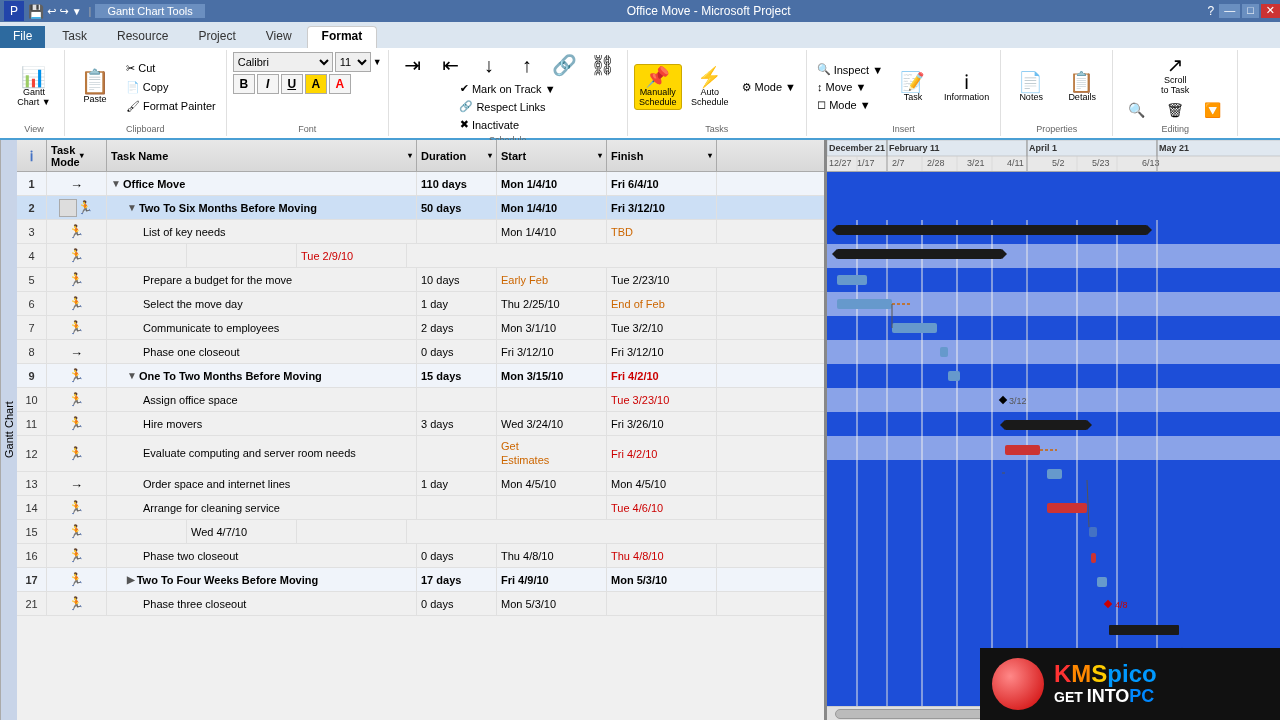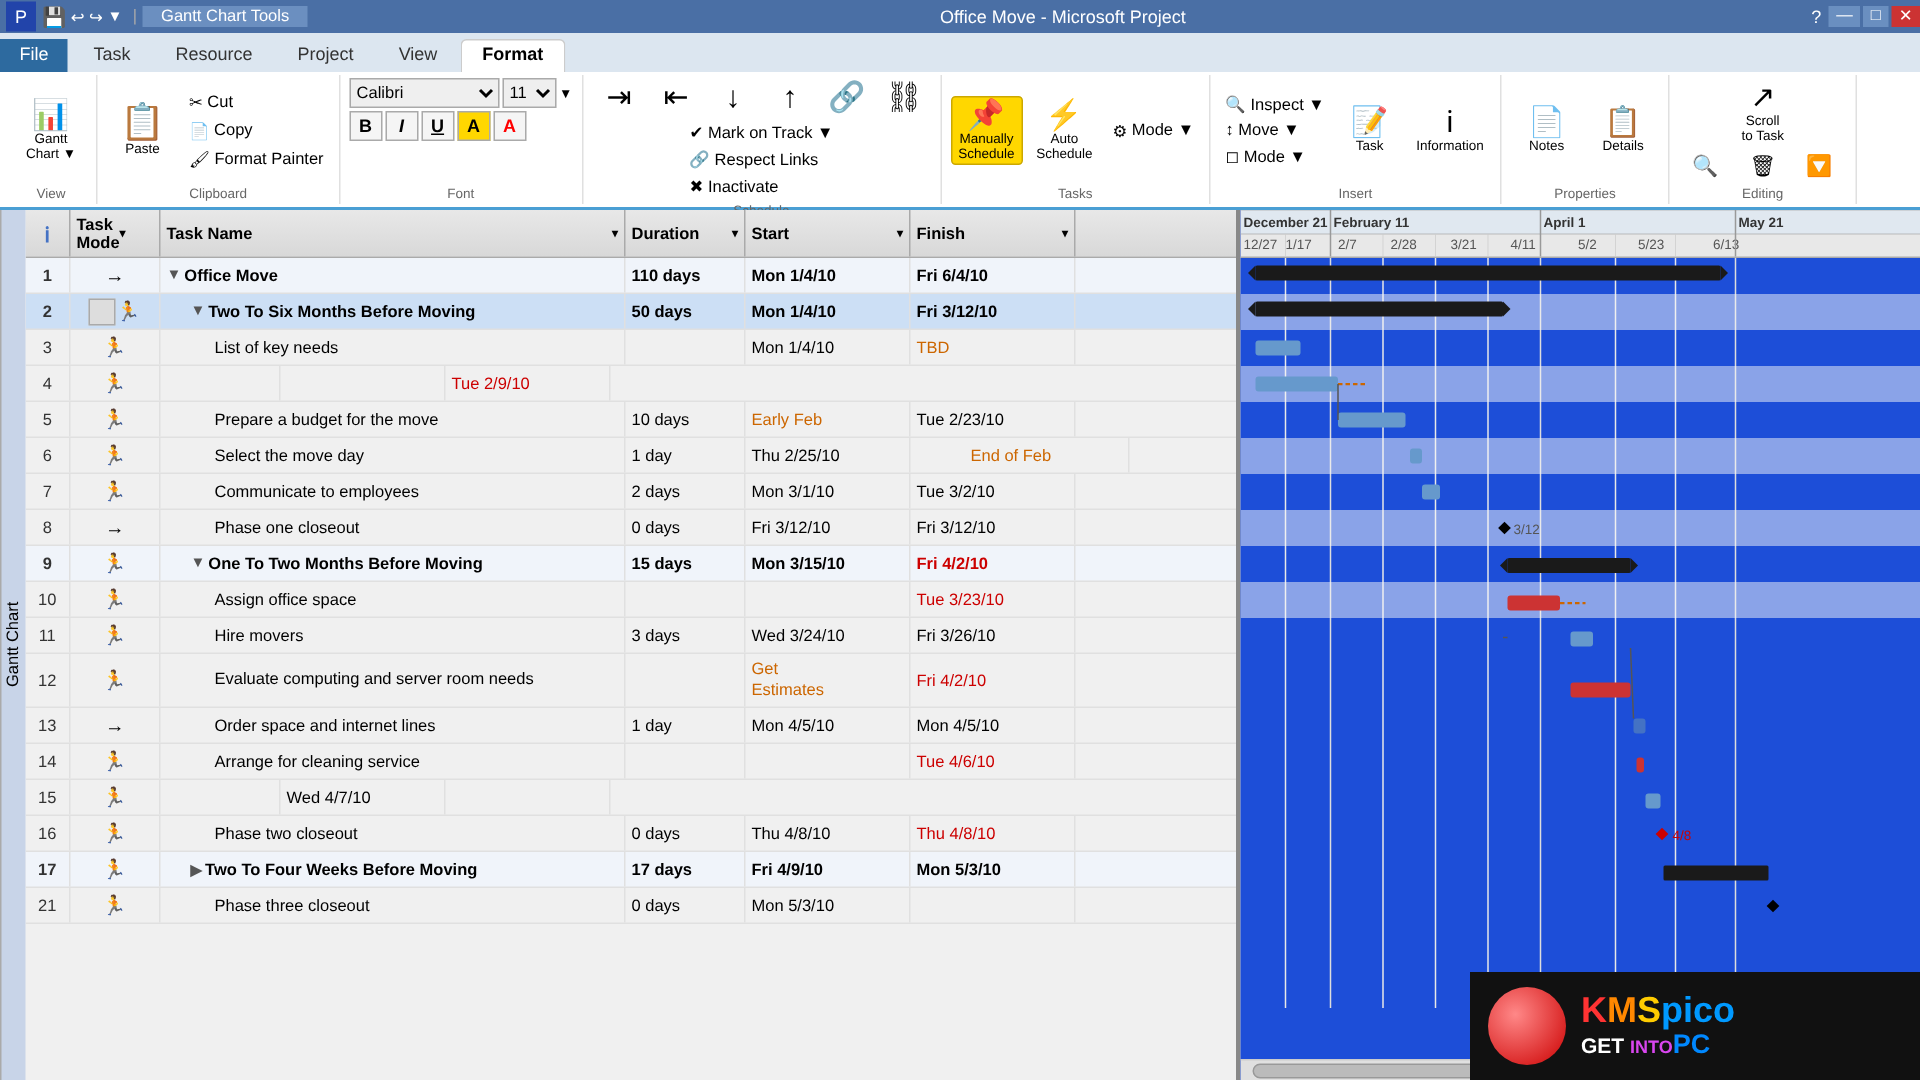--- a/index.html
+++ b/index.html
@@ -51,21 +51,21 @@
     .td-mode { width: 60px; min-width: 60px; justify-content: center; }
     .td-name { width: 310px; min-width: 310px; }
     .td-dur { width: 80px; min-width: 80px; }
     .td-start { width: 110px; min-width: 110px; }
     .td-finish { width: 110px; min-width: 110px; }
 
     .collapse-btn { font-size: 10px; cursor: pointer; margin-right: 2px; color: #555; }
 
     
     #gantt-header { height: 32px; background: #e8e8e8; border-bottom: 1px solid #aaa; overflow: hidden; position: relative; }
-    #gantt-body { position: relative; overflow: hidden; flex: 1; }
+    #gantt-body { position: relative; overflow: hidden; flex: 1; margin-top: 48px; }
 
     
     #gantt-scroll { height: 14px; background: #e0e0e0; border-top: 1px solid #ccc; position: relative; }
 
     
     #kms-overlay { position: absolute; bottom: 0; right: 0; width: 280px; height: 68px; background: #1a1a1a; display: flex; align-items: center; padding: 6px 10px; z-index: 100; }
     #kms-icon { width: 48px; height: 48px; background: radial-gradient(circle at 35% 35%, #ff6666, #cc0000); border-radius: 50%; margin-right: 8px; display: flex; align-items: center; justify-content: center; }
 
     
     #left-gantt-label { writing-mode: vertical-rl; transform: rotate(180deg); background: #c8d4e8; font-size: 11px; display: flex; align-items: center; justify-content: center; padding: 4px 2px; border-right: 1px solid #aaa; }
@@ -355,21 +355,21 @@
         <div class="tr">
           <div class="td td-id">6</div>
           <div class="td td-mode">
               <span style="font-size:13px;">🏃</span>
             </div>
           <div class="td td-name" style="padding-left:36px;">
               <span>Select the move day</span>
             </div>
           <div class="td td-dur">1 day</div>
           <div class="td td-start">Thu 2/25/10</div>
-          <div class="td td-finish" style="color:#cc6600;margin-left:36px;">End of Feb</div>
+          <div class="td td-finish" style="color:#cc6600;">End of Feb</div>
         </div>
 
         <div class="tr">
           <div class="td td-id">7</div>
           <div class="td td-mode">
               <span style="font-size:13px;">🏃</span>
             </div>
           <div class="td td-name" style="padding-left:36px;">
               <span>Communicate to employees</span>
             </div>
@@ -640,16 +640,16 @@
   </div>
 </div>
 
 <div id="kms-overlay" style="position:fixed;bottom:0;right:0;width:300px;height:72px;background:#111;display:flex;align-items:center;padding:8px 12px;z-index:1000;">
   <div id="kms-icon" style="width:52px;height:52px;background:radial-gradient(circle at 35% 35%, #ff8888, #cc0000);border-radius:50%;margin-right:10px;flex-shrink:0;"></div>
   <div>
     <div style="font-size:24px;font-weight:900;line-height:1.1;">
       <span style="color:#ff3333;">K</span><span style="color:#ff8800;">M</span><span style="color:#ffcc00;">S</span><span style="color:#0099ff;">pico</span>
     </div>
     <div style="font-size:14px;font-weight:900;line-height:1.1;">
-      <span style="color:#ffffff;">GET </span><span style="color:#d946ef;font-size:12px;">INTO</span><span style="color:#0088ff;font-size:18px;">PC</span>
+      <span style="color:#ffffff;">GET </span><span style="color:#ffffff;font-size:18px;">INTO</span><span style="color:#0088ff;font-size:18px;">PC</span>
     </div>
   </div>
 </div>
 
 </body></html>

